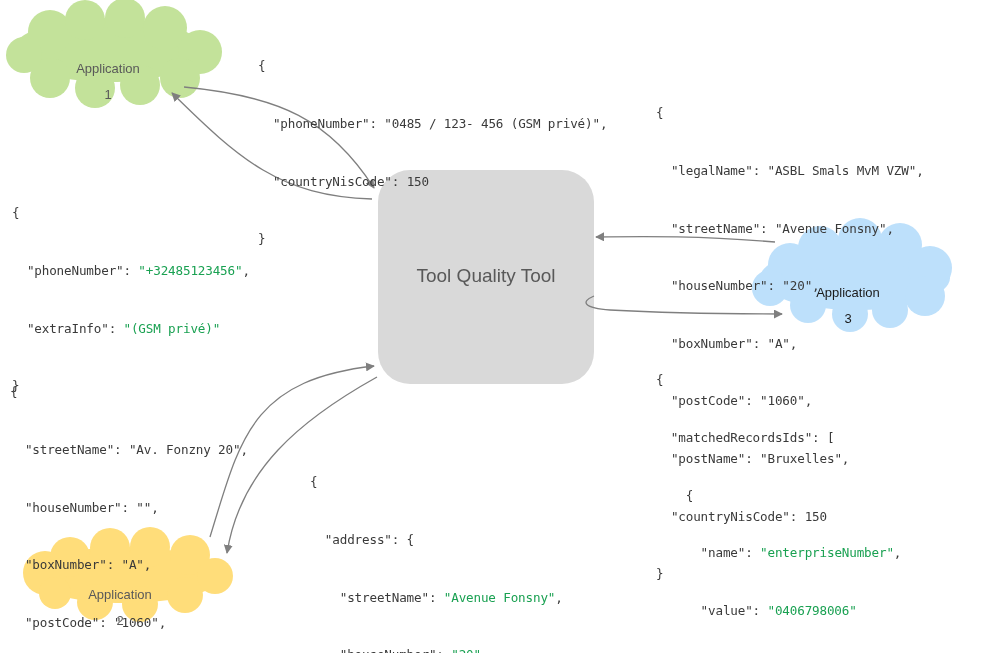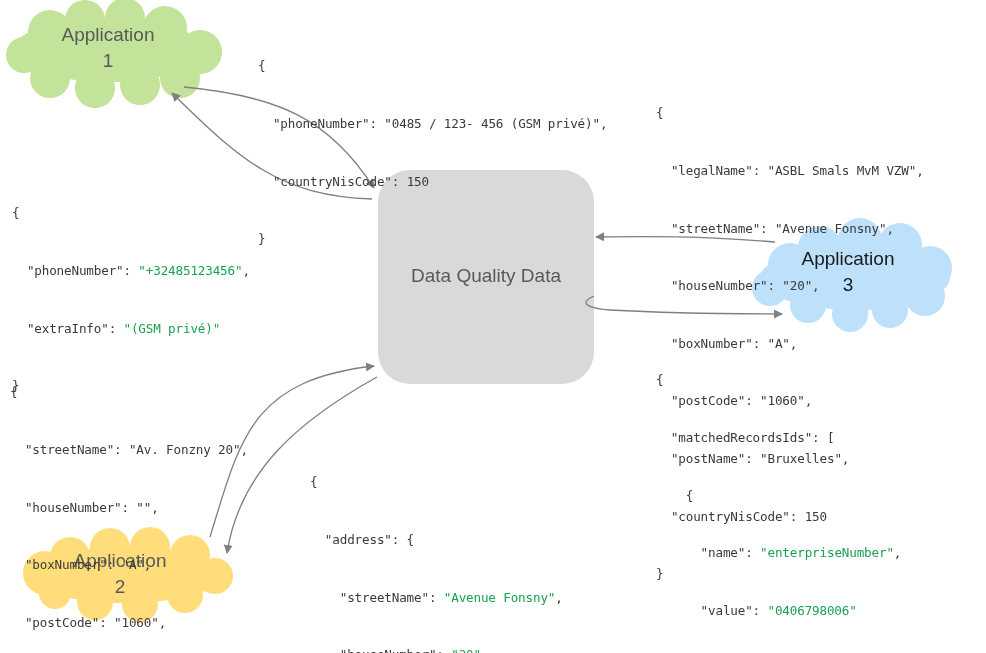--- a/index.html
+++ b/index.html
@@ -2,21 +2,21 @@
 <html><head>
 <meta charset="utf-8">
 <style>
   html, body { margin:0; padding:0; background:#ffffff; }
   body { width:986px; height:653px; position:relative; overflow:hidden; font-family:"DejaVu Sans Mono", monospace; }
   #diagram { position:absolute; left:0; top:0; width:986px; height:653px; }
   .code { position:absolute; font-family:"DejaVu Sans Mono", "Liberation Mono", monospace; font-size:12.6px; line-height:19.2px; color:#3a3a3a; white-space:pre; letter-spacing:-0.15px; }
   .code .line { display:block; height:19.2px; }
   .code .v { color:#3a3a3a; }
   .code .g { color:#1aa152; }
-  .cloud-label { position:absolute; font-family:"Liberation Sans", "DejaVu Sans", sans-serif; font-size:19px; line-height:26px; text-align:center; }
+  .cloud-label { position:absolute; font-family:"Liberation Sans", "DejaVu Sans", sans-serif; font-size:13px; line-height:26px; text-align:center;margin-top:34px; }
   .tool-label { position:absolute; font-family:"Liberation Sans", "DejaVu Sans", sans-serif; font-size:19px; color:#595959; text-align:center; }
 </style>
 </head>
 <body>
 
 <svg id="diagram" viewBox="0 0 986 653" xmlns="http://www.w3.org/2000/svg">
   <defs>
     <marker id="arr" viewBox="0 0 10 10" refX="9" refY="5" markerWidth="9" markerHeight="9" orient="auto-start-reverse" markerUnits="userSpaceOnUse">
       <path d="M0,0 L10,5 L0,10 z" fill="#7f7f7f"></path>
     </marker>
@@ -79,21 +79,21 @@
   <div>1</div>
 </div>
 <div class="cloud-label" style="left:50px;top:548px;width:140px;color:#595959;">
   <div>Application</div>
   <div>2</div>
 </div>
 <div class="cloud-label" style="left:778px;top:246px;width:140px;color:#1a1a1a;">
   <div>Application</div>
   <div>3</div>
 </div>
-<div class="tool-label" style="left:378px;top:265px;width:216px;">Data Quality Data</div>
+<div class="tool-label" style="left:378px;top:265px;width:216px;">Tool Quality Tool</div>
 
 <div class="code" style="left:258px;top:18px;">
   <span class="line">{</span>
   <span class="line">  <span>"phoneNumber": </span><span class="v">"0485 / 123- 456 (GSM privé)"</span><span>,</span></span>
   <span class="line">  <span>"countryNisCode": </span><span class="v">150</span><span></span></span>
   <span class="line">}</span>
 </div>
 
 <div class="code" style="left:12px;top:165px;">
   <span class="line">{</span>

